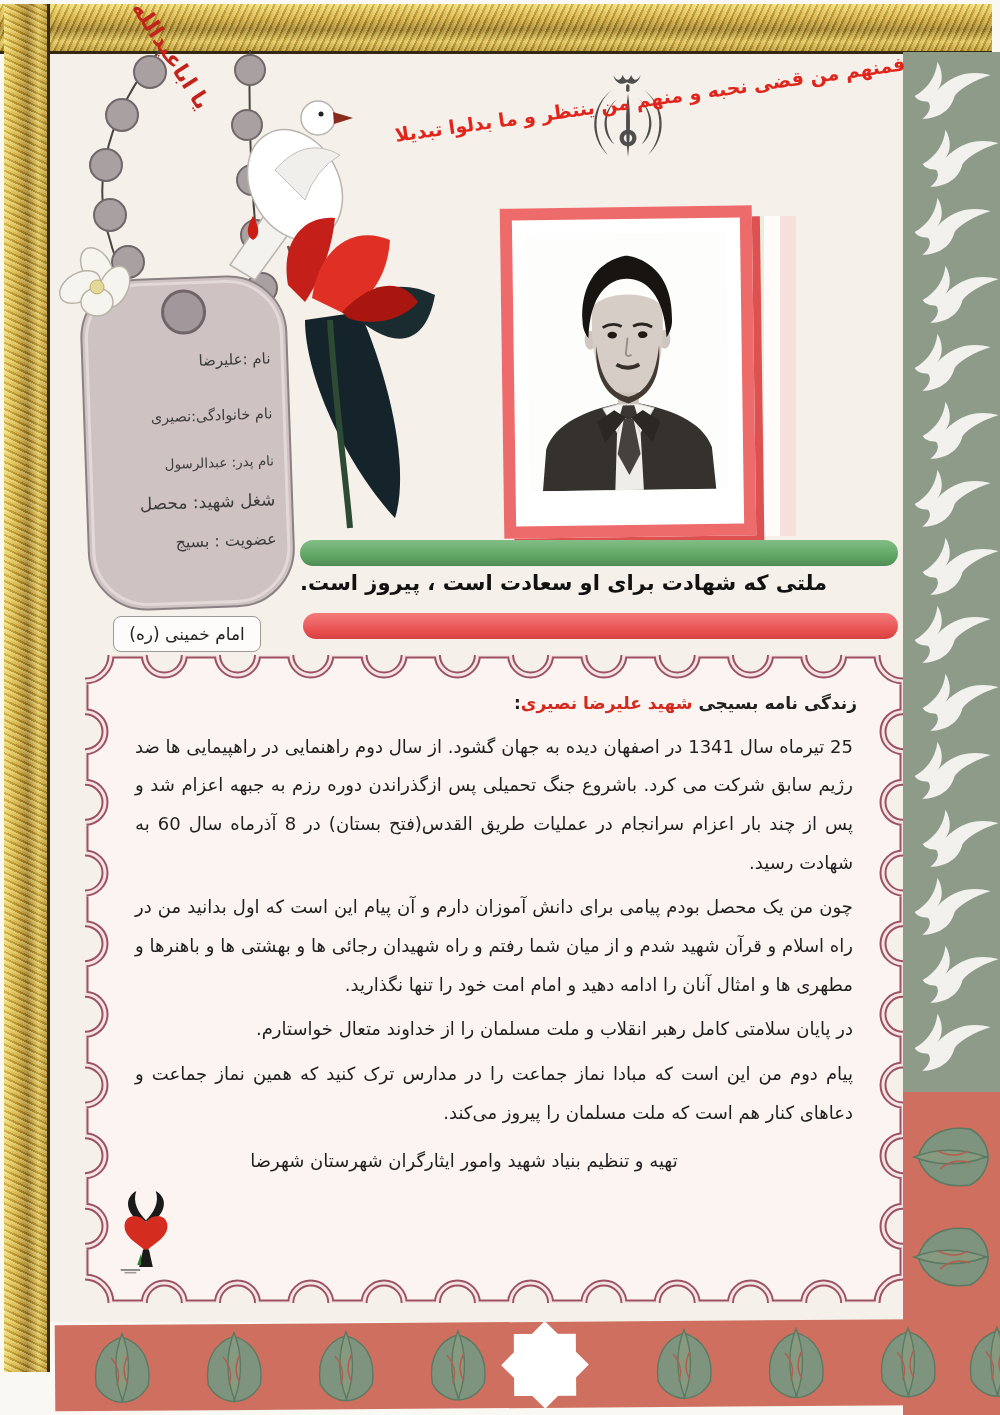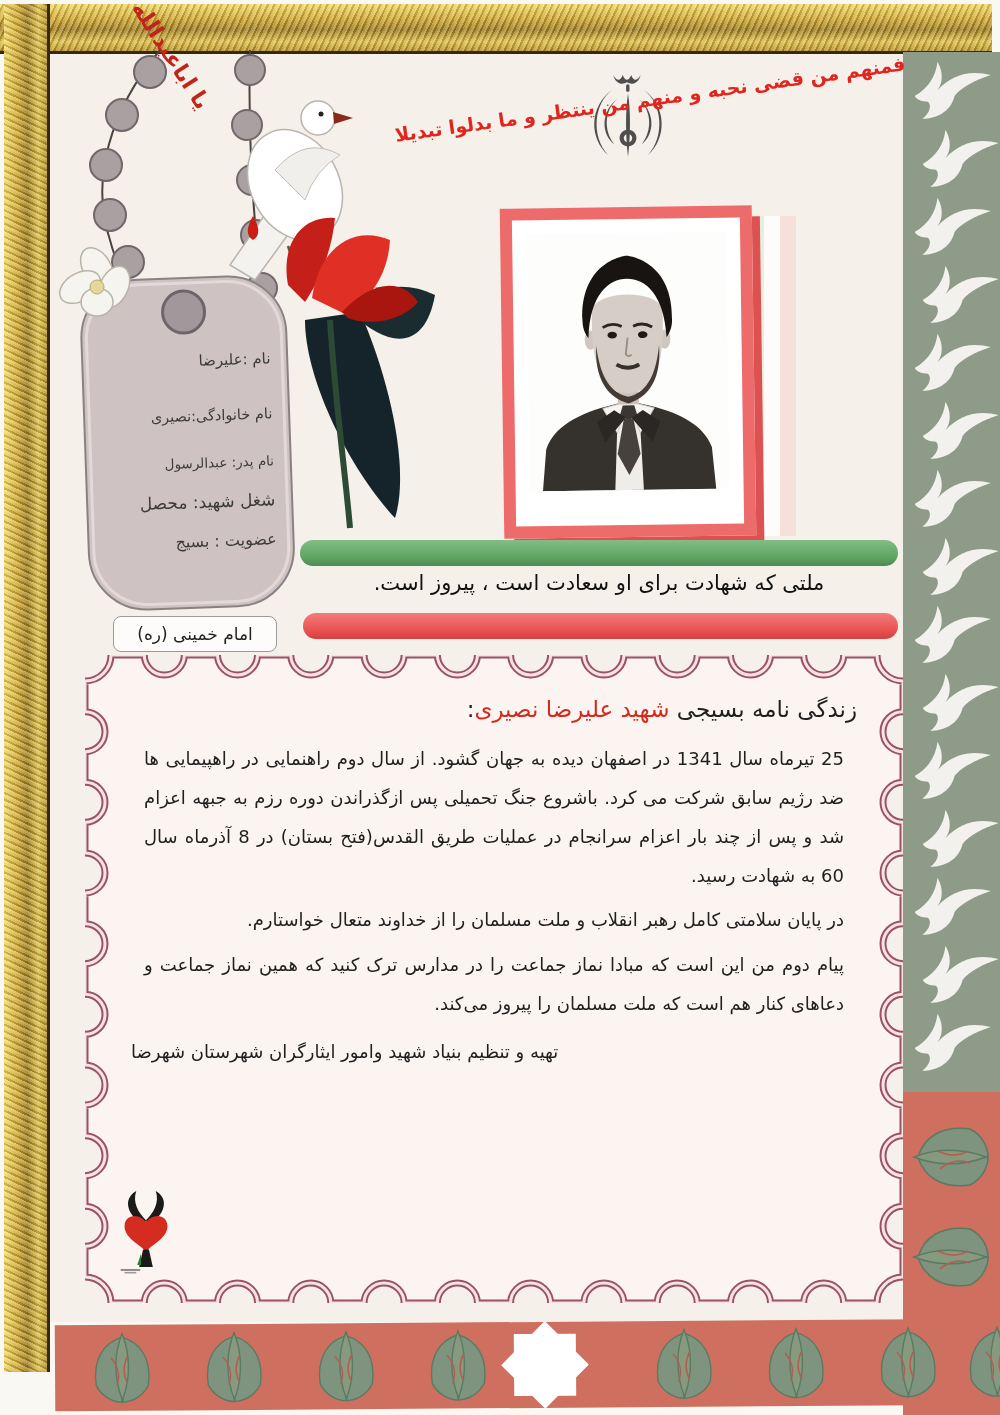--- a/index.html
+++ b/index.html
@@ -58,44 +58,44 @@
     position:absolute; left:502px; top:207px; width:252px; height:330px;
     background:#ffffff; border:12px solid #ee6b6b; transform:rotate(-0.8deg);
     box-shadow:9px 10px 0 -1px #dd5151;
   }
   .photo-frame .portrait { position:absolute; left:14px; top:14px; right:14px; bottom:14px; }
 
   
   .green-bar { position:absolute; left:300px; top:540px; width:598px; height:26px; border-radius:13px;
     background:linear-gradient(180deg,#82bd85,#5da261 70%,#4d8a52); }
   .quote {
-    position:absolute; left:300px; top:571px; width:598px; direction:rtl; text-align:center;
-    font-size:21px; font-weight:normal; color:#111;
+    position:absolute; left:300px; top:571px; width:598px; direction:rtl; text-align:left;
+    font-size:21px; font-weight:bold; color:#111;
   }
   .red-bar { position:absolute; left:303px; top:613px; width:595px; height:26px; border-radius:13px;
     background:linear-gradient(180deg,#f47b7b,#e84f4f 70%,#d64040); }
   .imam-box {
-    position:absolute; left:113px; top:616px; width:164px; height:36px;
+    position:absolute; left:113px; top:616px; width:148px; height:36px;
     background:#fdfcfa; border:1.5px solid #9a9a98; border-radius:8px;
     display:flex; align-items:center; justify-content:center;
     font-size:17px; color:#222; direction:rtl;
   }
 
   
   .stamp { position:absolute; left:85px; top:655px; width:818px; height:648px; }
   .stamp-border-svg { position:absolute; left:0; top:0; }
   .stamp-content {
     position:absolute; left:0; top:0; width:818px; height:648px;
     padding:20px 46px 14px 46px; direction:rtl; overflow:hidden;
     color:#1f1f1f; font-size:18px; line-height:2.15;
   }
-  .stamp-content h3 { font-size:23px; font-weight:400; margin:10px 0 4px 0; color:#1f1f1f; }
+  .stamp-content h3 { font-size:17px; font-weight:700; margin:10px 0 4px 0; color:#1f1f1f; }
   .stamp-content h3 .red { color:#d42a1e; }
-  .stamp-content p { margin:6px 13px; text-align:justify; text-align-last:right; }
-  .credit { margin:10px 60px 0 0; text-align:left; }
+  .stamp-content p { margin:6px 4px; text-align:justify; text-align-last:right; }
+  .credit { margin:10px 60px 0 0; text-align:center; }
   .foundation-logo { position:absolute; left:22px; bottom:28px; width:78px; height:92px; }
 </style>
 </head>
 <body>
 
 <div class="page">
 
   <svg width="0" height="0" style="position:absolute">
     <defs>
       <path id="dove-sym" d="M6 40 C20 32 28 20 30 4 C36 14 36 26 30 34 C44 18 64 12 86 18 C68 24 54 32 48 40 C44 56 30 64 14 64 C22 58 24 50 20 46 C14 46 8 44 6 40 Z"></path>
@@ -265,20 +265,21 @@
   </div>
 
   <div class="stamp">
     <svg class="stamp-border-svg" width="818" height="648" viewBox="0 0 818 648">
       <path id="stamp-outer" d="M26 0L59.3 0A20 20 0 0 0 99.3 0L132.5 0A20 20 0 0 0 172.5 0L205.8 0A20 20 0 0 0 245.8 0L279.1 0A20 20 0 0 0 319.1 0L352.4 0A20 20 0 0 0 392.4 0L425.6 0A20 20 0 0 0 465.6 0L498.9 0A20 20 0 0 0 538.9 0L572.2 0A20 20 0 0 0 612.2 0L645.5 0A20 20 0 0 0 685.5 0L718.7 0A20 20 0 0 0 758.7 0L792 0A26 26 0 0 0 818 26L818 56.7A20 20 0 0 0 818 96.7L818 127.3A20 20 0 0 0 818 167.3L818 198.0A20 20 0 0 0 818 238.0L818 268.7A20 20 0 0 0 818 308.7L818 339.3A20 20 0 0 0 818 379.3L818 410.0A20 20 0 0 0 818 450.0L818 480.7A20 20 0 0 0 818 520.7L818 551.3A20 20 0 0 0 818 591.3L818 622A26 26 0 0 0 792 648L758.7 648A20 20 0 0 0 718.7 648L685.5 648A20 20 0 0 0 645.5 648L612.2 648A20 20 0 0 0 572.2 648L538.9 648A20 20 0 0 0 498.9 648L465.6 648A20 20 0 0 0 425.6 648L392.4 648A20 20 0 0 0 352.4 648L319.1 648A20 20 0 0 0 279.1 648L245.8 648A20 20 0 0 0 205.8 648L172.5 648A20 20 0 0 0 132.5 648L99.3 648A20 20 0 0 0 59.3 648L26 648A26 26 0 0 0 0 622L0 591.3A20 20 0 0 0 0 551.3L0 520.7A20 20 0 0 0 0 480.7L0 450.0A20 20 0 0 0 0 410.0L0 379.3A20 20 0 0 0 0 339.3L0 308.7A20 20 0 0 0 0 268.7L0 238.0A20 20 0 0 0 0 198.0L0 167.3A20 20 0 0 0 0 127.3L0 96.7A20 20 0 0 0 0 56.7L0 26A26 26 0 0 0 26 0 Z" fill="#fbf4f1" stroke="#9d5263" stroke-width="7"></path>
       <path id="stamp-inner" d="M26 0L59.3 0A20 20 0 0 0 99.3 0L132.5 0A20 20 0 0 0 172.5 0L205.8 0A20 20 0 0 0 245.8 0L279.1 0A20 20 0 0 0 319.1 0L352.4 0A20 20 0 0 0 392.4 0L425.6 0A20 20 0 0 0 465.6 0L498.9 0A20 20 0 0 0 538.9 0L572.2 0A20 20 0 0 0 612.2 0L645.5 0A20 20 0 0 0 685.5 0L718.7 0A20 20 0 0 0 758.7 0L792 0A26 26 0 0 0 818 26L818 56.7A20 20 0 0 0 818 96.7L818 127.3A20 20 0 0 0 818 167.3L818 198.0A20 20 0 0 0 818 238.0L818 268.7A20 20 0 0 0 818 308.7L818 339.3A20 20 0 0 0 818 379.3L818 410.0A20 20 0 0 0 818 450.0L818 480.7A20 20 0 0 0 818 520.7L818 551.3A20 20 0 0 0 818 591.3L818 622A26 26 0 0 0 792 648L758.7 648A20 20 0 0 0 718.7 648L685.5 648A20 20 0 0 0 645.5 648L612.2 648A20 20 0 0 0 572.2 648L538.9 648A20 20 0 0 0 498.9 648L465.6 648A20 20 0 0 0 425.6 648L392.4 648A20 20 0 0 0 352.4 648L319.1 648A20 20 0 0 0 279.1 648L245.8 648A20 20 0 0 0 205.8 648L172.5 648A20 20 0 0 0 132.5 648L99.3 648A20 20 0 0 0 59.3 648L26 648A26 26 0 0 0 0 622L0 591.3A20 20 0 0 0 0 551.3L0 520.7A20 20 0 0 0 0 480.7L0 450.0A20 20 0 0 0 0 410.0L0 379.3A20 20 0 0 0 0 339.3L0 308.7A20 20 0 0 0 0 268.7L0 238.0A20 20 0 0 0 0 198.0L0 167.3A20 20 0 0 0 0 127.3L0 96.7A20 20 0 0 0 0 56.7L0 26A26 26 0 0 0 26 0 Z" fill="none" stroke="#f4e4e4" stroke-width="3"></path>
     </svg>
     <div class="stamp-content">
       <h3><span>زندگی نامه بسیجی </span><span class="red">شهید علیرضا نصیری</span><span>:</span></h3>
       <p>25 تیرماه سال 1341 در اصفهان دیده به جهان گشود. از سال دوم راهنمایی در راهپیمایی ها ضد رژیم سابق شرکت می کرد. باشروع جنگ تحمیلی پس ازگذراندن دوره رزم به جبهه اعزام شد و پس از چند بار اعزام سرانجام در عملیات طریق القدس(فتح بستان) در 8 آذرماه سال 60 به شهادت رسید.</p>
+      <p>چون من یک محصل بودم پیامی برای دانش آموزان دارم و آن پیام این است که اول بدانید من در راه اسلام و قرآن شهید شدم و از میان شما رفتم و راه شهیدان رجائی ها و بهشتی ها و باهنرها و مطهری ها و امثال آنان را ادامه دهید و امام امت خود را تنها نگذارید.</p>
       <p>در پایان سلامتی کامل رهبر انقلاب و ملت مسلمان را از خداوند متعال خواستارم.</p>
       <p>پیام دوم من این است که مبادا نماز جماعت را در مدارس ترک کنید که همین نماز جماعت و دعاهای کنار هم است که ملت مسلمان را پیروز می‌کند.</p>
       <div class="credit">تهیه و تنظیم بنیاد شهید وامور ایثارگران شهرستان شهرضا</div>
     </div>
     <svg class="foundation-logo" viewBox="0 0 80 94">
       <path d="M38 44 C20 32 16 16 30 8 C26 20 32 30 40 38 Z" fill="#1a1a1a"></path>
       <path d="M42 44 C60 32 64 16 50 8 C54 20 48 30 40 38 Z" fill="#1a1a1a"></path>
       <path d="M40 40 C33 30 18 32 18 44 C18 56 32 62 40 70 C48 62 62 56 62 44 C62 32 47 30 40 40 Z" fill="#d52c20"></path>
       <path d="M37 68 L33 86 L47 86 L43 68 Z" fill="#1a1a1a"></path>
       <path d="M35 72 L31 84 L35 84 Z" fill="#2e7d32"></path>

